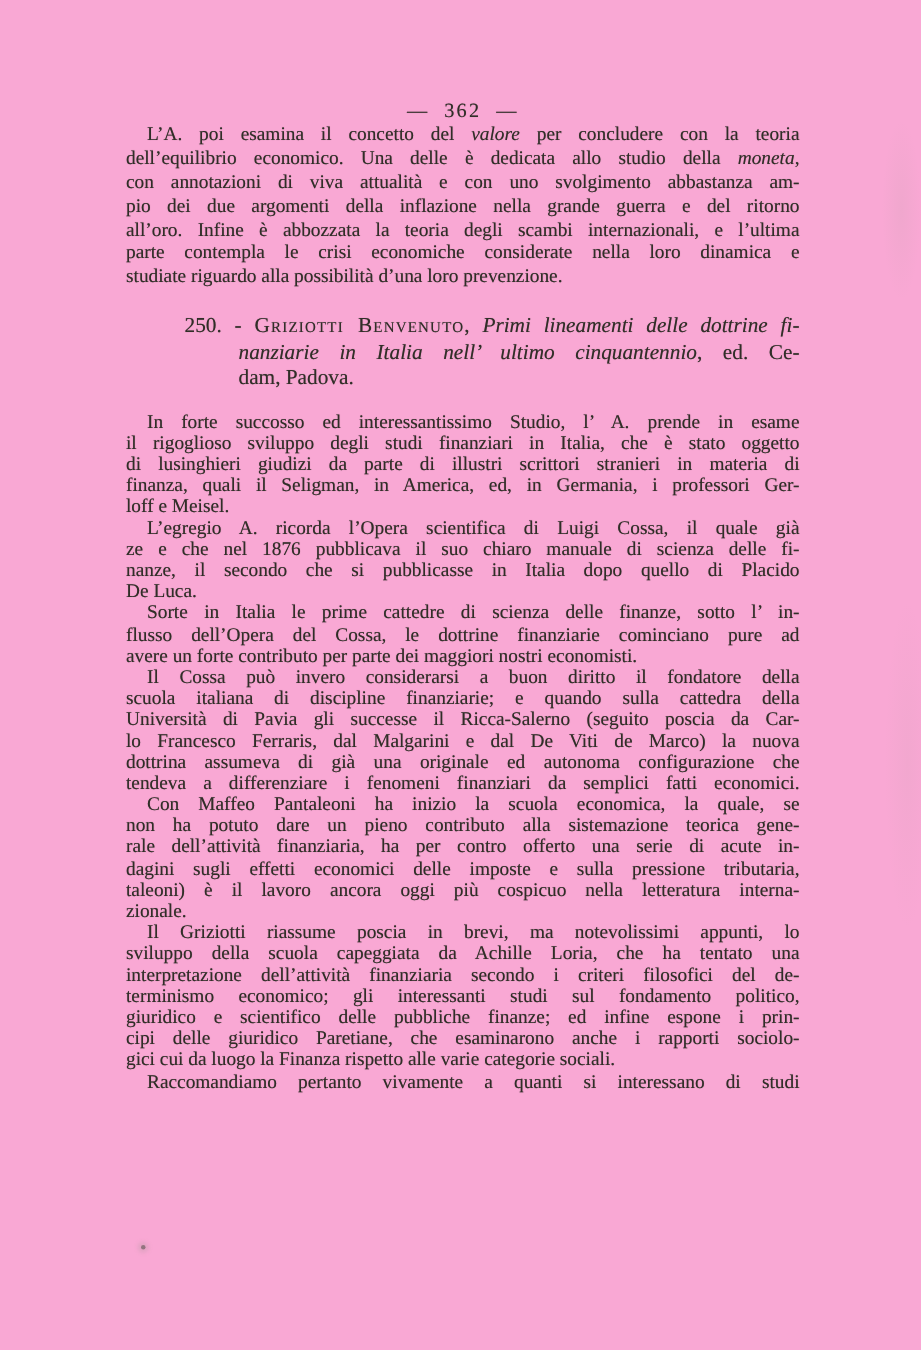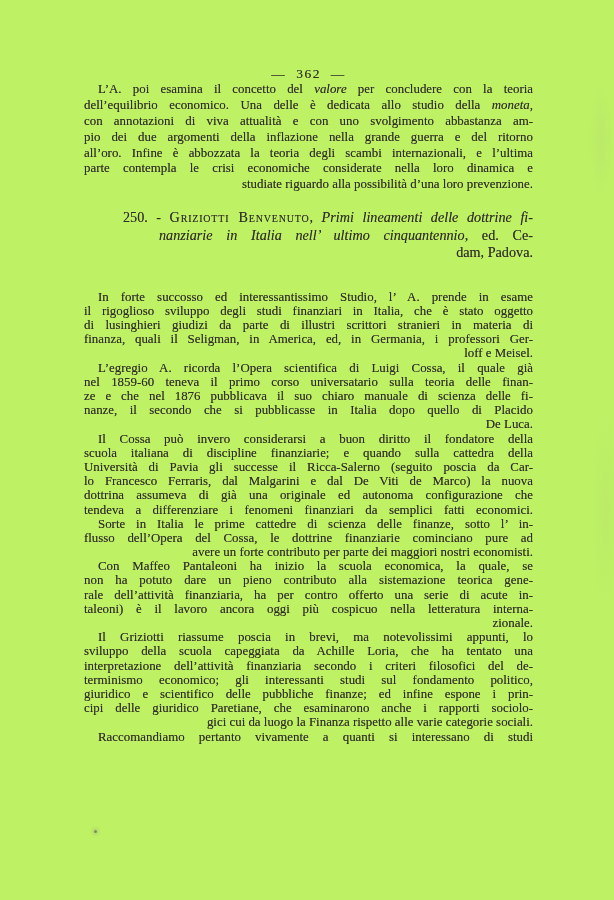--- a/index.html
+++ b/index.html
@@ -13,23 +13,23 @@
     text-shadow:0 0 0.5px rgba(49,46,40,0.55);
   }
   .page-number {
     position:absolute; top:66px; left:84px; width:449px;
     text-align:center; font-size:13.5px; letter-spacing:1.5px; word-spacing:5px;
   }
   .text-block { position:absolute; left:84px; top:82px; width:449px; }
   .block { margin:0; }
   .block.p1 .line   { font-size:12.9px; line-height:15.9px; height:15.9px; }
   .block.body .line { font-size:12.9px; line-height:14.2px; height:14.2px; }
-  .block.entry { margin-top:16px; margin-bottom:28px; }
+  .block.entry { margin-top:16px; margin-bottom:12px; }
   .block.entry .line { font-size:14.2px; line-height:17.5px; height:17.5px; }
-  .line { text-align:right; overflow:visible; }
+  .line { text-align:left; overflow:visible; }
   .line.justify { text-align:justify; text-align-last:justify; }
   .line.ind { padding-left:14px; }
   .line.k-ef { padding-left:39px; }
   .line.k-ec, .line.k-el { padding-left:75px; }
   .it { font-style:italic; }
   .sc { font-variant:small-caps; letter-spacing:0.8px; }
   
   .speck {
     position:absolute; left:94px; top:830px; width:3px; height:3px;
     background:rgba(90,88,82,0.65); border-radius:50%;
@@ -40,21 +40,21 @@
     background:radial-gradient(closest-side, rgba(160,156,148,0.10), rgba(160,156,148,0));
   }
   .smudge-b {
     position:absolute; right:-6px; top:400px; width:30px; height:220px;
     background:radial-gradient(closest-side, rgba(160,156,148,0.08), rgba(160,156,148,0));
   }
 </style>
 </head>
 <body>
 
-<div class="page" style="background: #bef264; color: rgb(49, 46, 40);">
+<div class="page" style="background: #f9a8d4; color: rgb(49, 46, 40);">
   <div class="smudge-a"></div>
   <div class="smudge-b"></div>
   <div class="page-number">— 362 —</div>
   <div class="text-block" id="text-block">
       <div class="block p1">
         <div class="line justify ind"><span>L’A. poi esamina il concetto del </span><span class="it">valore</span><span> per concludere con la teoria</span></div>
         <div class="line justify"><span>dell’equilibrio economico. Una delle è dedicata allo studio della </span><span class="it">moneta</span><span>,</span></div>
         <div class="line justify"><span>con annotazioni di viva attualità e con uno svolgimento abbastanza am-</span></div>
         <div class="line justify"><span>pio dei due argomenti della inflazione nella grande guerra e del ritorno</span></div>
         <div class="line justify"><span>all’oro. Infine è abbozzata la teoria degli scambi internazionali, e l’ultima</span></div>
@@ -68,42 +68,42 @@
       </div>
       <div class="block body">
         <div class="line justify ind"><span>In forte succosso ed interessantissimo Studio, l’ A. prende in esame</span></div>
         <div class="line justify"><span>il rigoglioso sviluppo degli studi finanziari in Italia, che è stato oggetto</span></div>
         <div class="line justify"><span>di lusinghieri giudizi da parte di illustri scrittori stranieri in materia di</span></div>
         <div class="line justify"><span>finanza, quali il Seligman, in America, ed, in Germania, i professori Ger-</span></div>
         <div class="line"><span>loff e Meisel.</span></div>
       </div>
       <div class="block body">
         <div class="line justify ind"><span>L’egregio A. ricorda l’Opera scientifica di Luigi Cossa, il quale già</span></div>
-        <div class="line justify"><span>nel 1859-60 teneva il primo corso universatario sulla teoria delle finan-</span></div>
         <div class="line justify"><span>ze e che nel 1876 pubblicava il suo chiaro manuale di scienza delle fi-</span></div>
         <div class="line justify"><span>nanze, il secondo che si pubblicasse in Italia dopo quello di Placido</span></div>
         <div class="line"><span>De Luca.</span></div>
+      </div>
+      <div class="block body">
+        <div class="line justify ind"><span>Sorte in Italia le prime cattedre di scienza delle finanze, sotto l’ in-</span></div>
+        <div class="line justify"><span>flusso dell’Opera del Cossa, le dottrine finanziarie cominciano pure ad</span></div>
+        <div class="line"><span>avere un forte contributo per parte dei maggiori nostri economisti.</span></div>
       </div>
       <div class="block body">
         <div class="line justify ind"><span>Il Cossa può invero considerarsi a buon diritto il fondatore della</span></div>
         <div class="line justify"><span>scuola italiana di discipline finanziarie; e quando sulla cattedra della</span></div>
         <div class="line justify"><span>Università di Pavia gli successe il Ricca-Salerno (seguito poscia da Car-</span></div>
         <div class="line justify"><span>lo Francesco Ferraris, dal Malgarini e dal De Viti de Marco) la nuova</span></div>
         <div class="line justify"><span>dottrina assumeva di già una originale ed autonoma configurazione che</span></div>
         <div class="line justify"><span>tendeva a differenziare i fenomeni finanziari da semplici fatti economici.</span></div>
       </div>
       <div class="block body">
-        <div class="line justify ind"><span>Sorte in Italia le prime cattedre di scienza delle finanze, sotto l’ in-</span></div>
-        <div class="line justify"><span>flusso dell’Opera del Cossa, le dottrine finanziarie cominciano pure ad</span></div>
-        <div class="line"><span>avere un forte contributo per parte dei maggiori nostri economisti.</span></div>
-      </div>
-      <div class="block body">
         <div class="line justify ind"><span>Con Maffeo Pantaleoni ha inizio la scuola economica, la quale, se</span></div>
         <div class="line justify"><span>non ha potuto dare un pieno contributo alla sistemazione teorica gene-</span></div>
         <div class="line justify"><span>rale dell’attività finanziaria, ha per contro offerto una serie di acute in-</span></div>
+        <div class="line justify"><span>dagini sugli effetti economici delle imposte e sulla pressione tributaria,</span></div>
         <div class="line justify"><span>taleoni) è il lavoro ancora oggi più cospicuo nella letteratura interna-</span></div>
         <div class="line"><span>zionale.</span></div>
       </div>
       <div class="block body">
         <div class="line justify ind"><span>Il Griziotti riassume poscia in brevi, ma notevolissimi appunti, lo</span></div>
         <div class="line justify"><span>sviluppo della scuola capeggiata da Achille Loria, che ha tentato una</span></div>
         <div class="line justify"><span>interpretazione dell’attività finanziaria secondo i criteri filosofici del de-</span></div>
         <div class="line justify"><span>terminismo economico; gli interessanti studi sul fondamento politico,</span></div>
         <div class="line justify"><span>giuridico e scientifico delle pubbliche finanze; ed infine espone i prin-</span></div>
         <div class="line justify"><span>cipi delle giuridico Paretiane, che esaminarono anche i rapporti sociolo-</span></div>

